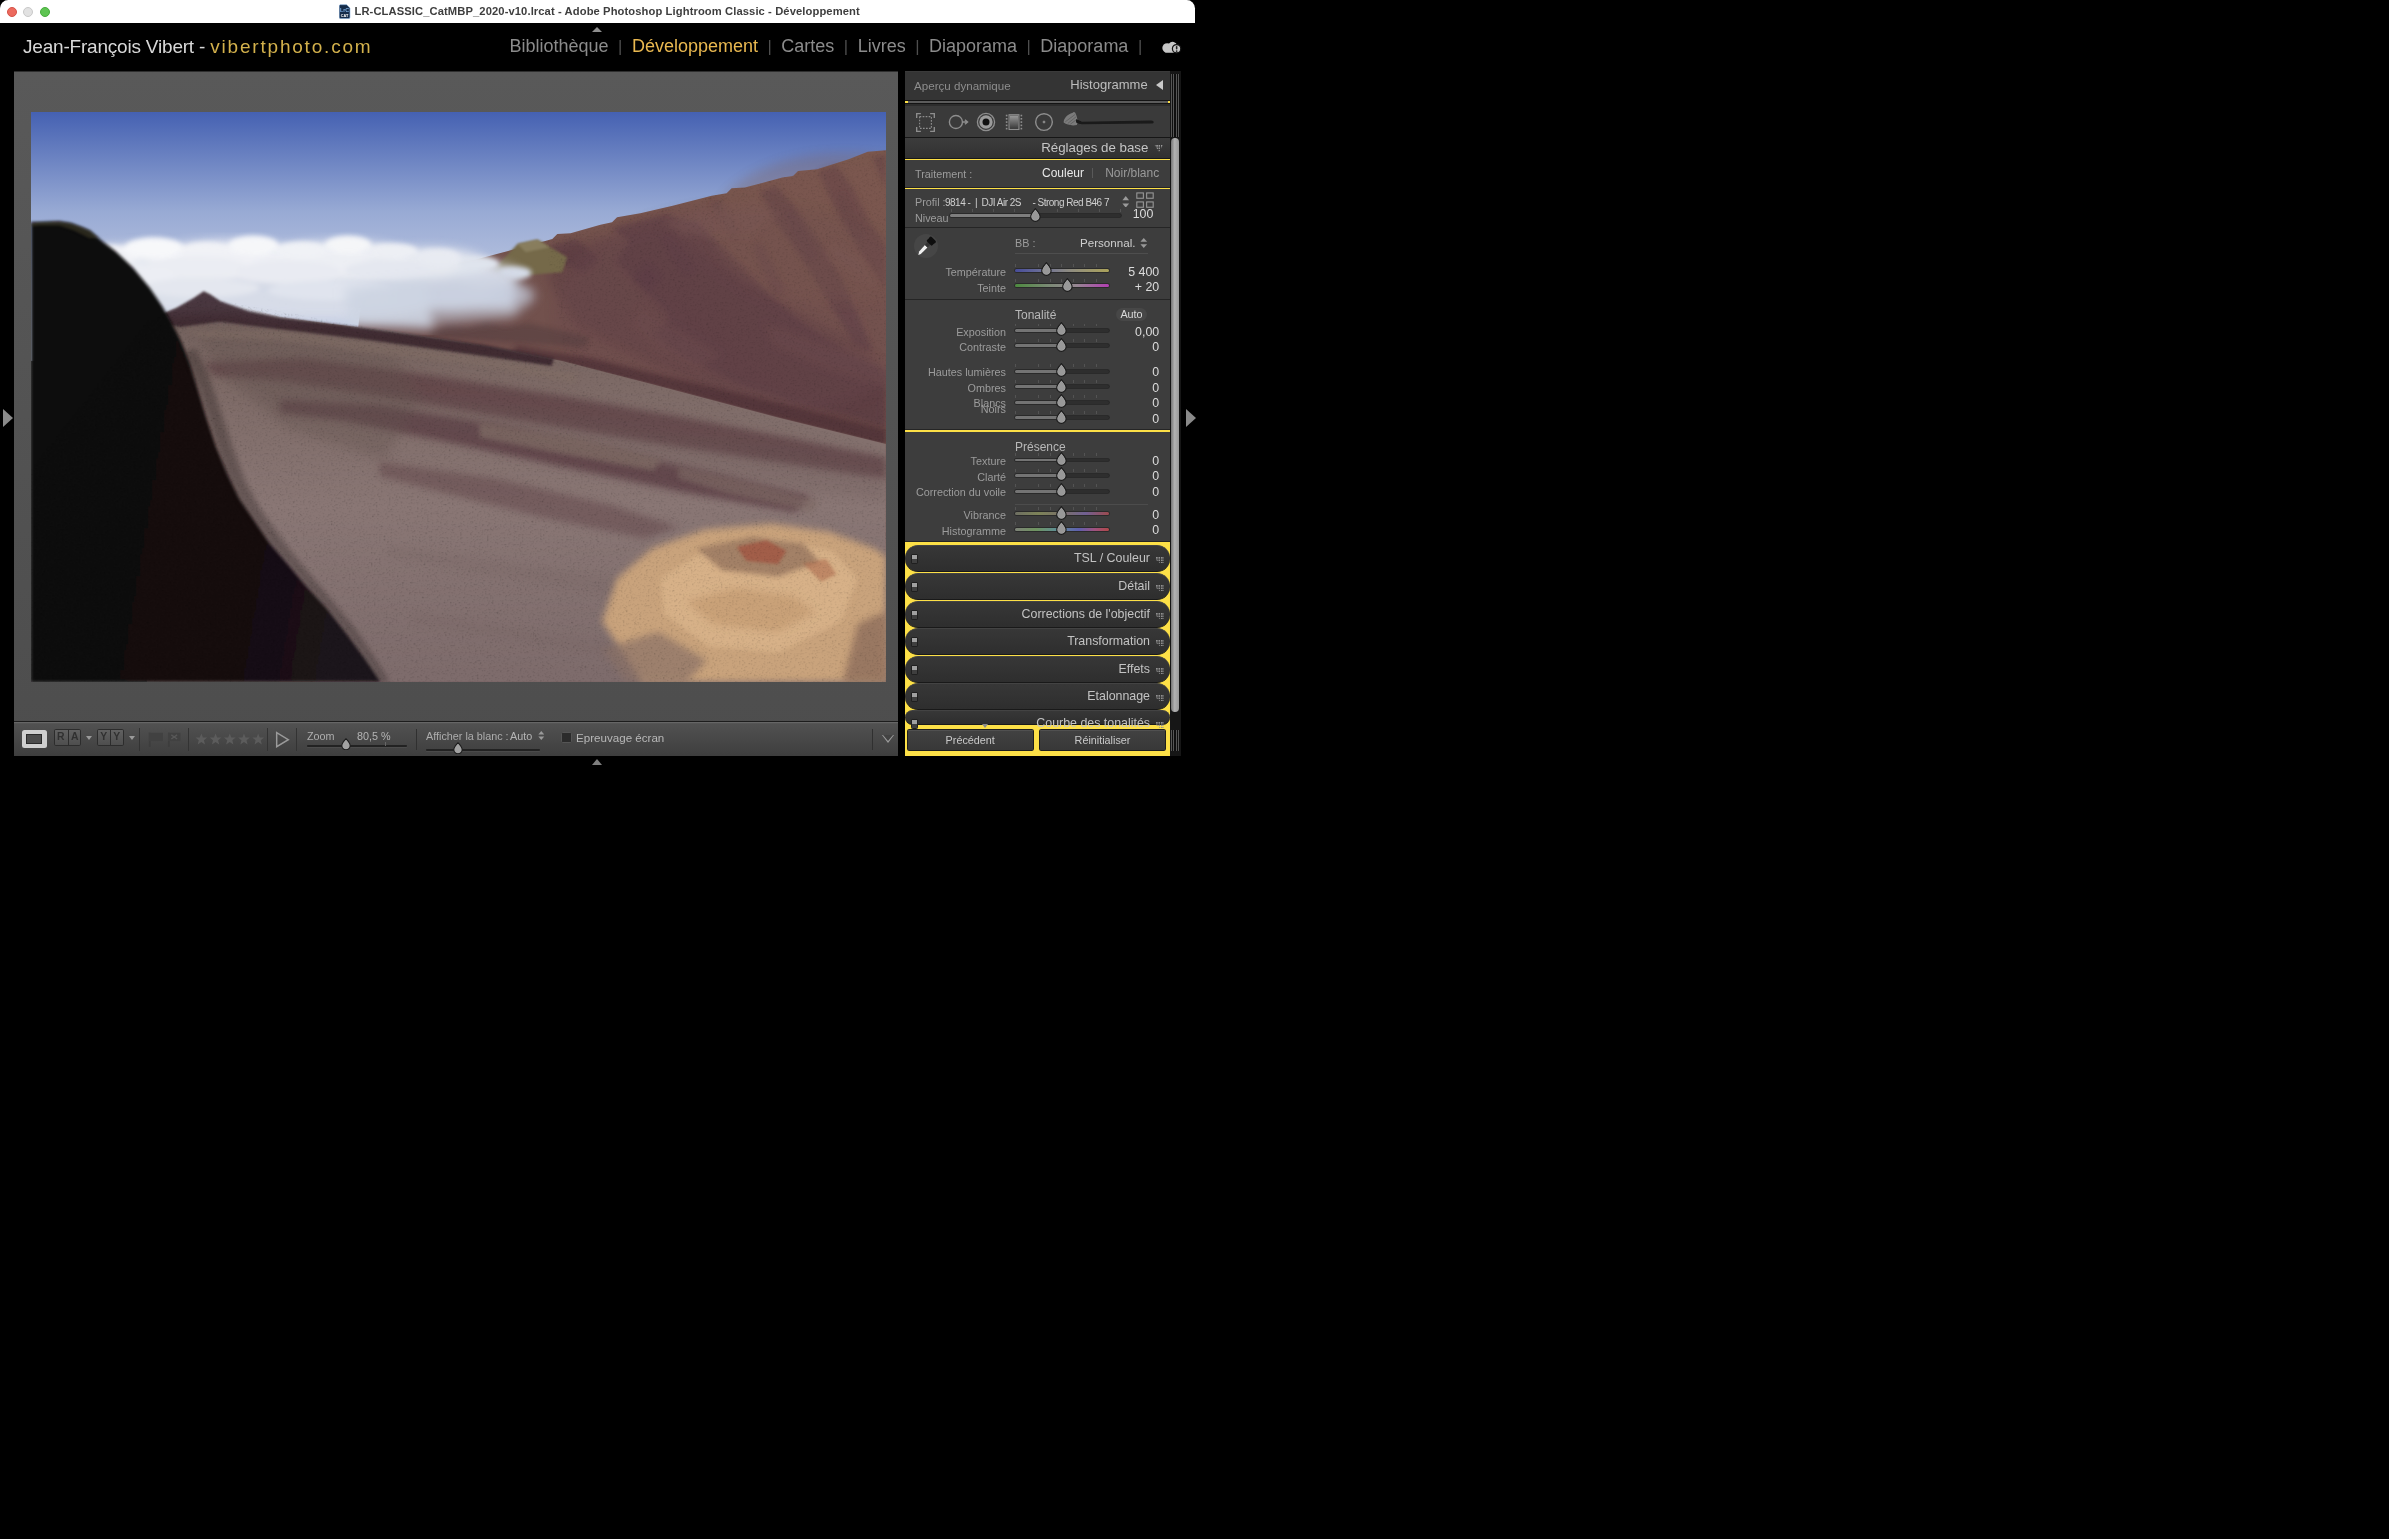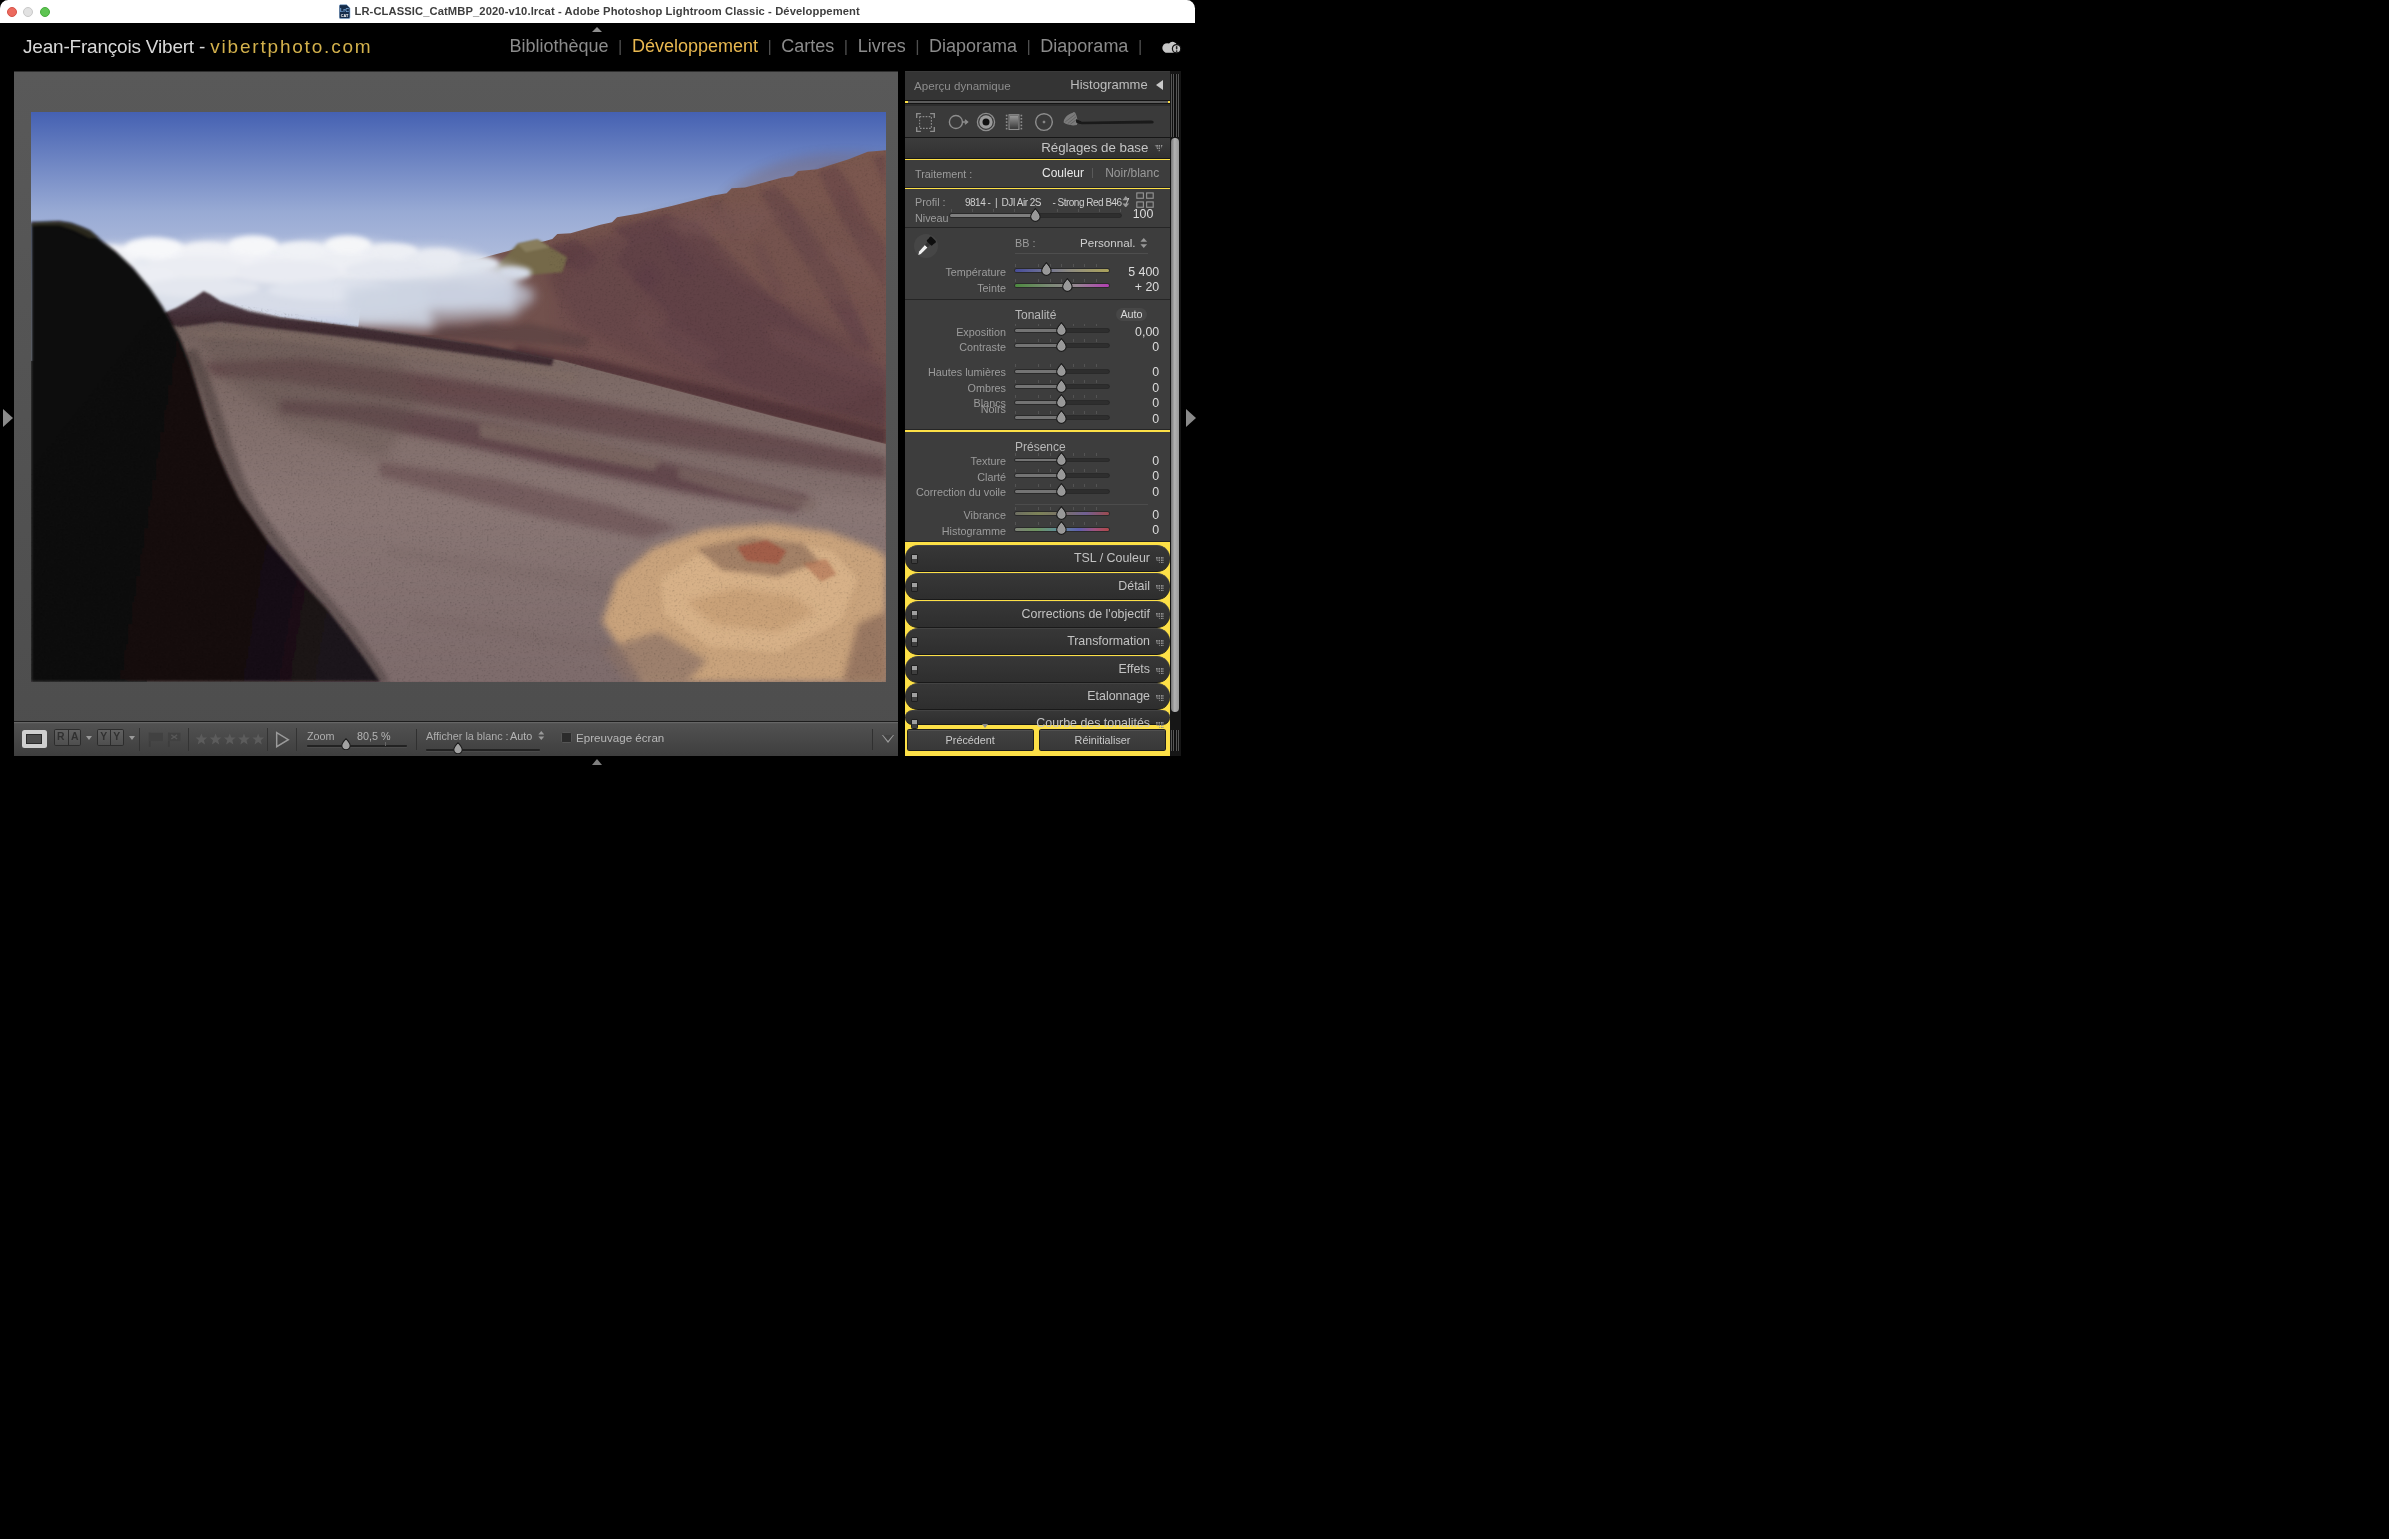--- a/index.html
+++ b/index.html
@@ -393,21 +393,21 @@
       <div style="right:6.6px;top:6.6px;width:9px;height:7.5px;background-image:radial-gradient(circle at 0.8px 0.8px,#9a9a9a 0.7px,transparent 0.8px);background-size:2.3px 2.5px;clip-path:polygon(0 0,100% 0,50% 100%)"></div>
       </div>
       <div class="sect" style="top:88px;height:28px">
       <div class="plbl" style="left:10px;top:7.5px">Traitement :</div>
       <div style="right:86px;top:5.8px;font-size:12px;color:#e8e8e8">Couleur</div>
       <div style="right:76px;top:5px;font-size:11.6px;color:#5c5c5c">|</div>
       <div style="right:10.8px;top:5.8px;font-size:12px;color:#9a9a9a">Noir/blanc</div>
       </div>
       <div class="sect" style="top:117px;height:39px">
       <div class="plbl" style="left:10px;top:6.6px">Profil :</div>
-      <div style="left:60px;top:7.5px;font-size:10px;letter-spacing:-0.5px;color:#cfcfcf;white-space:nowrap">9814 -&nbsp; |&nbsp; DJI Air 2S&nbsp;&nbsp;&nbsp;&nbsp; - Strong Red B46 7</div>
+      <div style="left:40px;top:7.5px;font-size:10px;letter-spacing:-0.5px;color:#cfcfcf;white-space:nowrap">9814 -&nbsp; |&nbsp; DJI Air 2S&nbsp;&nbsp;&nbsp;&nbsp; - Strong Red B46 7</div>
       <svg style="left:217px;top:6.6px" width="7.5" height="11.6" viewBox="0 0 9 14" fill="#9a9a9a">
           <path d="M4.5,0 L8.5,5 L0.5,5 Z"></path>
           <path d="M4.5,14 L8.5,9 L0.5,9 Z"></path>
         </svg>
       <svg style="left:231px;top:2.5px" width="18" height="16.6" viewBox="0 0 22 20" fill="none" stroke="#9a9a9a" stroke-width="1.3">
           <rect x="1" y="1" width="8" height="6.5"></rect>
           <rect x="13" y="1" width="8" height="6.5"></rect>
           <rect x="1" y="12" width="8" height="6.5"></rect>
           <rect x="13" y="12" width="8" height="6.5"></rect>
         </svg>

